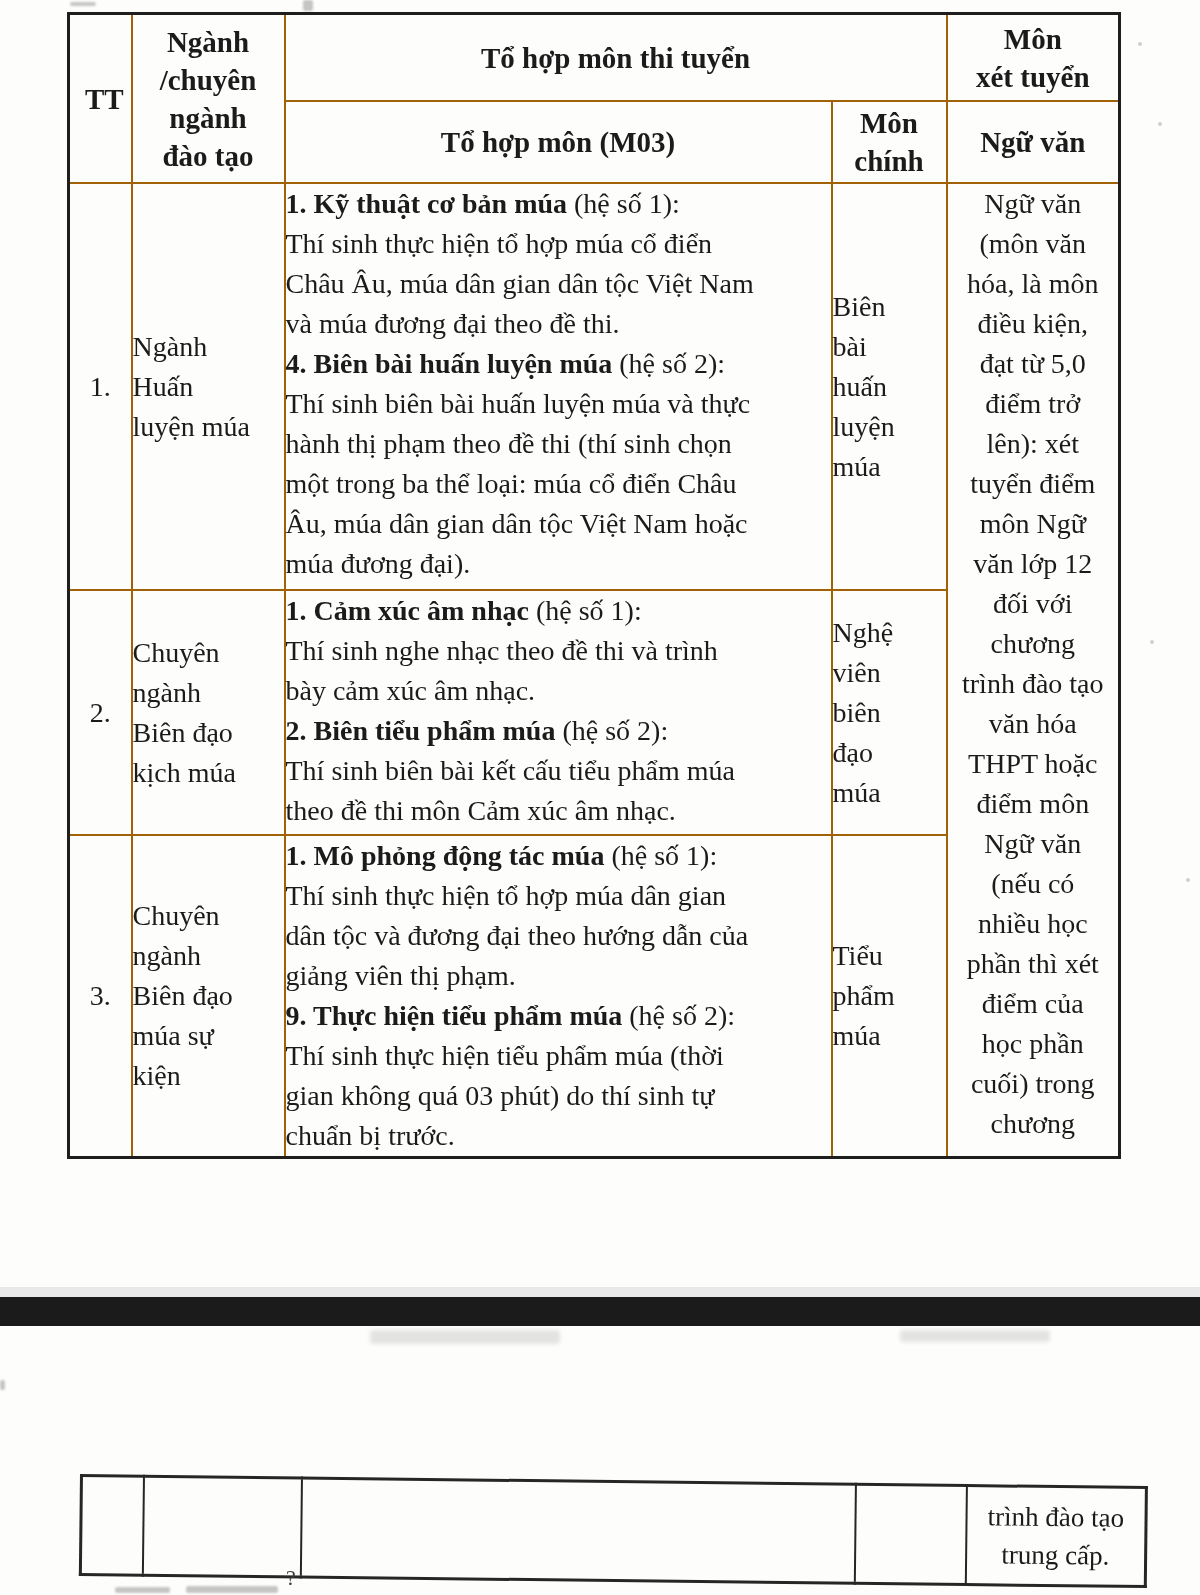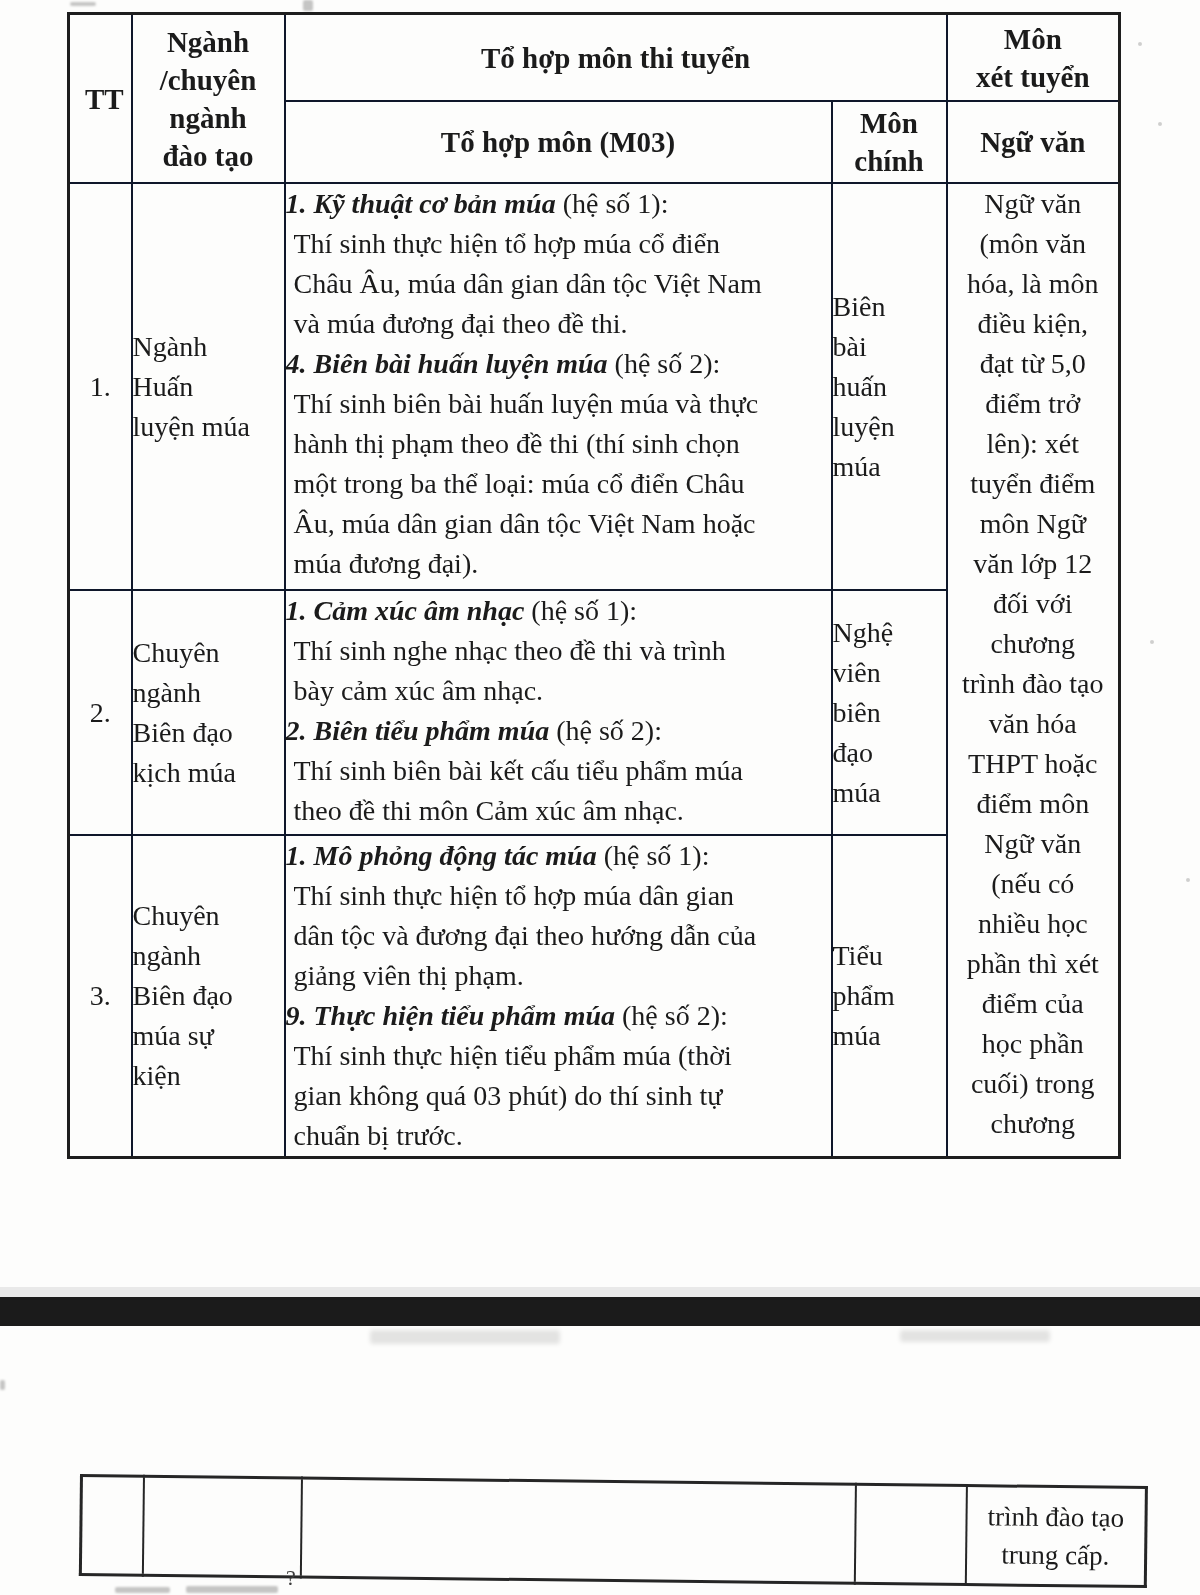--- a/index.html
+++ b/index.html
@@ -4,44 +4,44 @@
 <style>
   html,body { margin:0; padding:0; }
   .page {
     position:relative;
     width:1200px; height:1595px;
     background:#fdfdfc;
     font-family:"Liberation Serif","DejaVu Serif",serif;
     color:#1b1b1b;
     overflow:hidden;
   }
-  .pl { white-space:pre-line;padding-left:8px; }
+  .pl { white-space:pre-line; }
 
   
   table.main {
     position:absolute; left:67px; top:12px;
     width:1051px;
     border-collapse:collapse; table-layout:fixed;
     border:3px solid #1e1e1e;
   }
   table.main th, table.main td {
-    border:2px solid #0f172a;
+    border:2px solid #a16207;
     font-size:28px;
     padding:0;
   }
   table.main th {
     font-weight:bold; font-size:29px; line-height:38px;
     text-align:center; vertical-align:middle;
   }
   td.tt-cell { text-align:center; vertical-align:middle; }
   td.major-cell { vertical-align:middle; padding-left:16px; line-height:40px; }
   td.combo-cell { vertical-align:top; padding:4px 8px 0 12px; line-height:40px; }
   td.mainsub-cell { vertical-align:middle; padding-left:15px; line-height:40px; }
   td.admission-cell { vertical-align:top; text-align:center; padding-top:4px; line-height:40px; }
-  .item-title { font-weight:bold;font-style:italic; }
+  .item-title { font-weight:bold; }
 
   
   .gray-strip { position:absolute; left:0; top:1287px; width:1200px; height:10px; background:#e9e9e9; }
   .black-bar  { position:absolute; left:0; top:1297px; width:1200px; height:29px; background:#1b1b1b; }
   .bar-smudge { position:absolute; background:rgba(0,0,0,0.10); filter:blur(2px); border-radius:3px; }
   .page-number {
     position:absolute; left:0; top:1400px; width:1200px;
     text-align:center; font-size:28px; letter-spacing:1px;
   }
 

